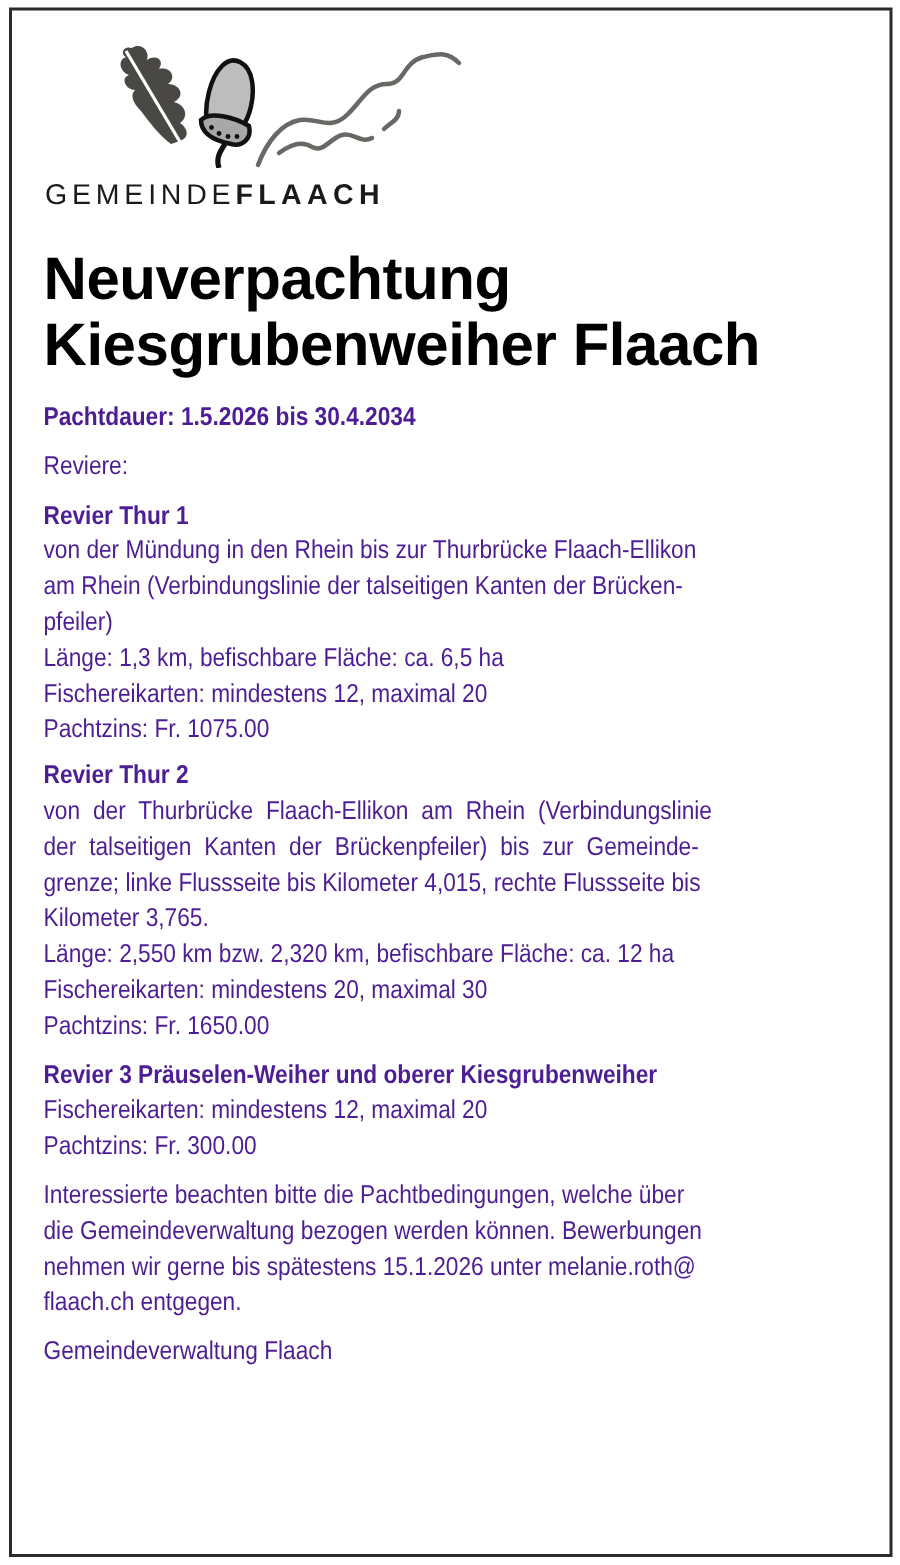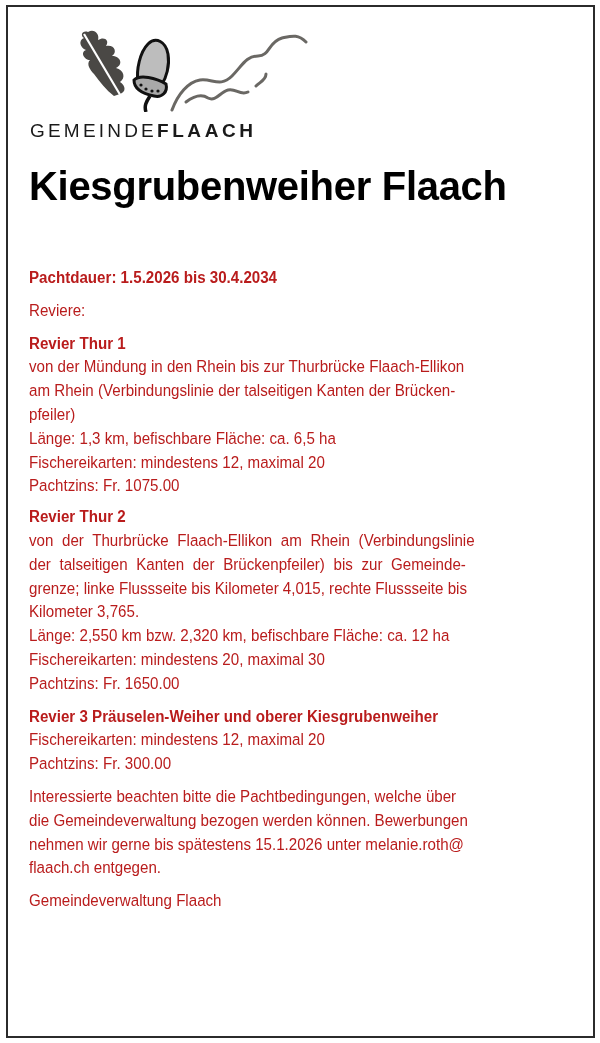--- a/index.html
+++ b/index.html
@@ -55,21 +55,21 @@
       color: #000;
       margin: 0;
     }
     .body-text {
       position: absolute;
       left: 29px;
       top: 266px;
       width: 545px;
       font-size: 17.2px;
       line-height: 23.8px;
-      color: #b91c1c;
+      color: #4c1d95;
     }
     .body-text p { margin: 0; }
     .stretch {
       transform: scaleX(0.88);
       transform-origin: left top;
       width: 619px;
     }
     .strong { font-weight: bold; }
     .gap-md { margin-top: 9px !important; }
   </style>
@@ -98,20 +98,21 @@
   <g fill="none" stroke="#6a6864" stroke-linecap="round">
     <path d="M102,88 C108,72 118,60 130,58 C142,56 150,66 162,54 C172,44 176,34 188,34 C200,34 198,20 212,16 C222,14 228,12 236,20" stroke-width="3"></path>
     <path d="M116,80 C124,74 132,72 138,76 C146,80 150,70 158,68 C166,66 170,74 178,70" stroke-width="3"></path>
     <path d="M186,64 C190,60 196,58 196,52" stroke-width="3"></path>
   </g>
 </svg>
 
 <div class="logo-text"><span class="light">GEMEINDE</span><span class="bold">FLAACH</span></div>
 
 <h1 class="title">
+  <span style="display:block">Neuverpachtung</span>
   <span style="display:block">Kiesgrubenweiher Flaach</span>
 </h1>
 
 <div class="body-text">
   <div class="stretch">
     <p class="strong">Pachtdauer: 1.5.2026 bis 30.4.2034</p>
     <p class="gap-md">Reviere:</p>
 
     <section class="gap-md" style="margin-top:9px">
       <p class="strong">Revier Thur 1</p>

